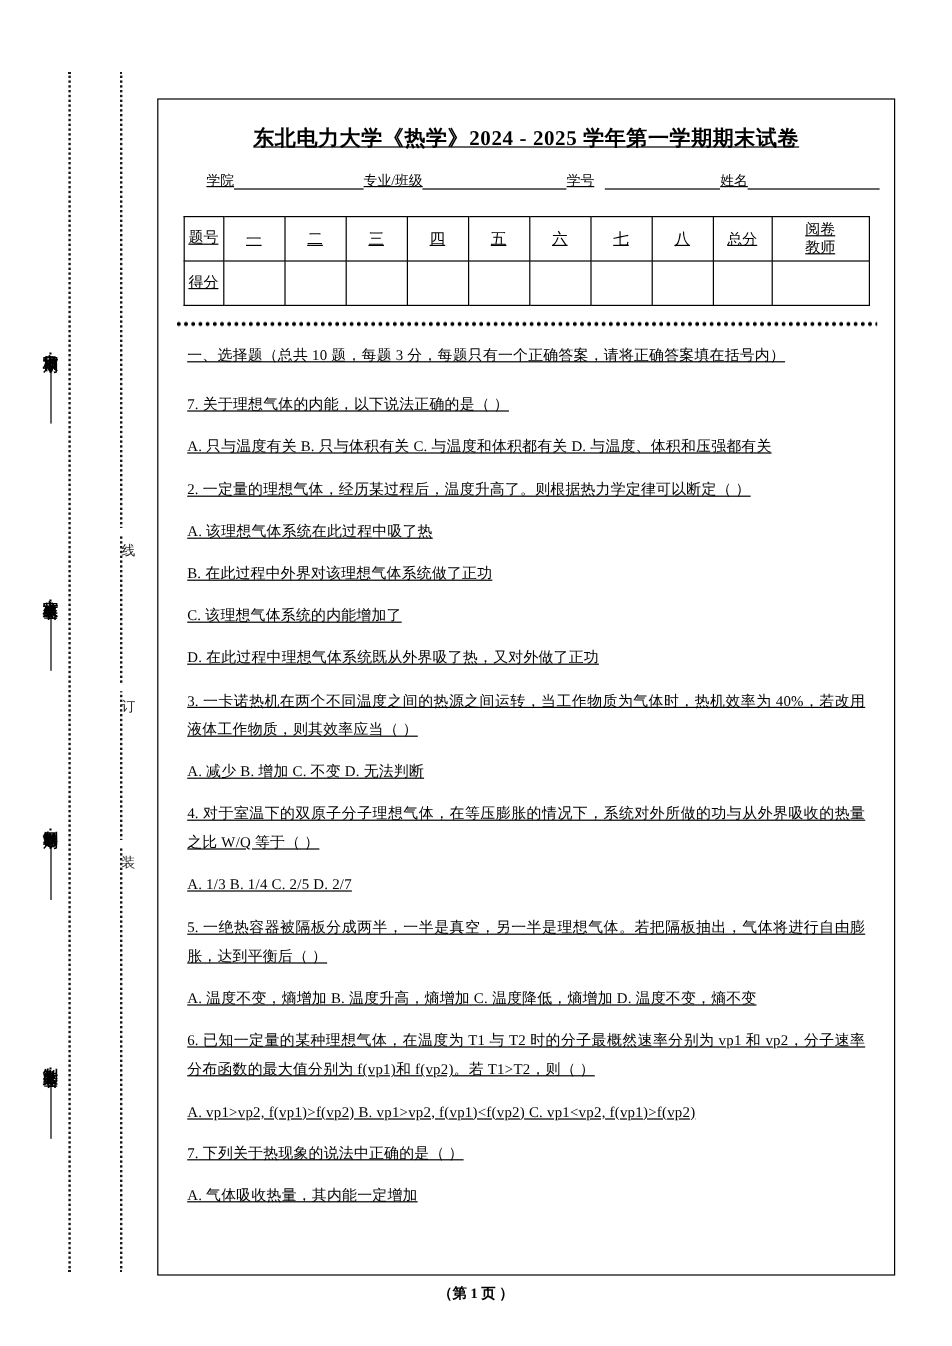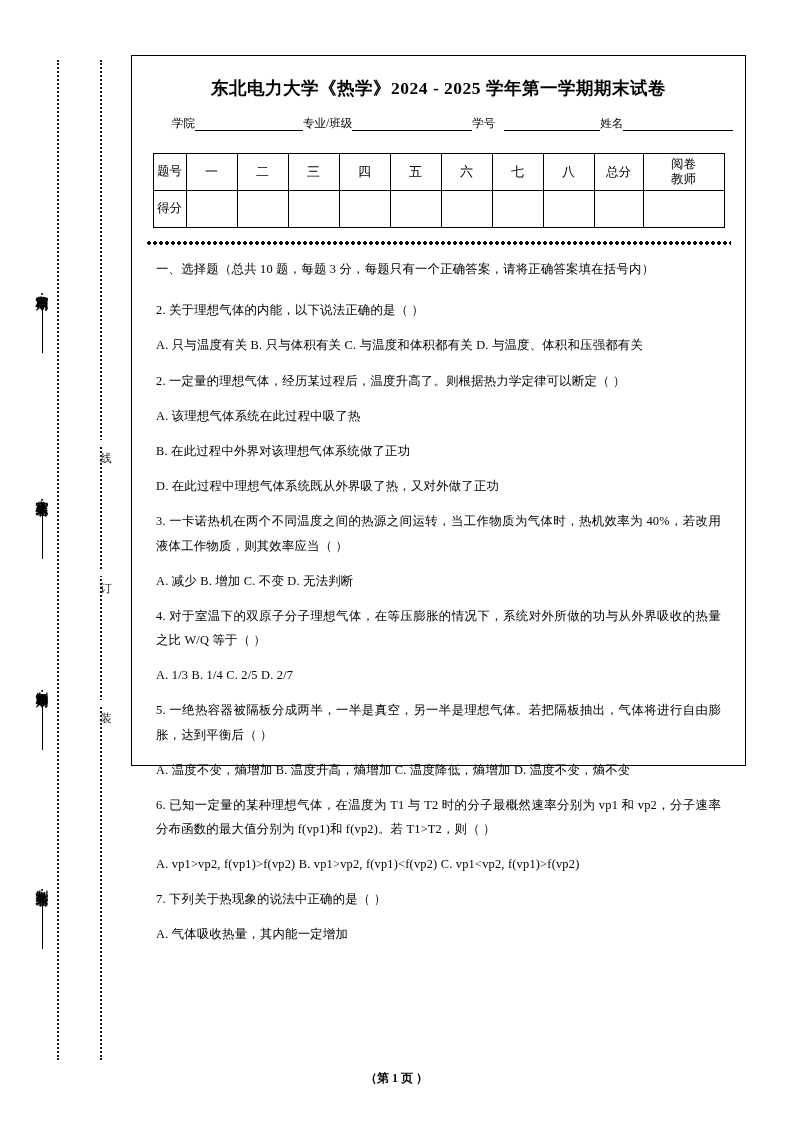--- a/index.html
+++ b/index.html
@@ -70,26 +70,27 @@
     color: #222;
   }
   .bc1 { top: 440px; }
   .bc2 { top: 570px; }
   .bc3 { top: 700px; }
 
   
   .sheet {
     position: absolute;
     left: 131px;
-    top: 55px;
+    top: 82px;
     width: 615px;
-    height: 711px;
+    height: 981px;
     border: 1.6px solid #000;
     box-sizing: border-box;
     padding: 0;
+    text-decoration: underline;
   }
   .sheet-inner {
     padding: 16px 14px 0 14px;
   }
 
   .exam-title {
     text-align: center;
     font-size: 17.5px;
     font-weight: bold;
     letter-spacing: 0.5px;
@@ -256,26 +257,27 @@
         </tr>
       </tbody>
     </table>
 
     <div class="thick-dots"></div>
 
     <div class="content">
 
       <div class="para section">一、选择题（总共 10 题，每题 3 分，每题只有一个正确答案，请将正确答案填在括号内）</div>
 
-      <div class="para">2. 关于理想气体的内能，以下说法正确的是（    ）</div>
+      <div class="para">7. 关于理想气体的内能，以下说法正确的是（    ）</div>
       <div class="para opt">A. 只与温度有关   B. 只与体积有关   C. 与温度和体积都有关   D. 与温度、体积和压强都有关</div>
 
       <div class="para">2. 一定量的理想气体，经历某过程后，温度升高了。则根据热力学定律可以断定（    ）</div>
       <div class="para opt">A. 该理想气体系统在此过程中吸了热</div>
       <div class="para opt">B. 在此过程中外界对该理想气体系统做了正功</div>
+      <div class="para opt">C. 该理想气体系统的内能增加了</div>
       <div class="para opt">D. 在此过程中理想气体系统既从外界吸了热，又对外做了正功</div>
 
       <div class="para">3. 一卡诺热机在两个不同温度之间的热源之间运转，当工作物质为气体时，热机效率为 40%，若改用液体工作物质，则其效率应当（    ）</div>
       <div class="para opt">A. 减少   B. 增加   C. 不变   D. 无法判断</div>
 
       <div class="para">4. 对于室温下的双原子分子理想气体，在等压膨胀的情况下，系统对外所做的功与从外界吸收的热量之比 W/Q 等于（    ）</div>
       <div class="para opt">A. 1/3   B. 1/4   C. 2/5   D. 2/7</div>
 
       <div class="para">5. 一绝热容器被隔板分成两半，一半是真空，另一半是理想气体。若把隔板抽出，气体将进行自由膨胀，达到平衡后（    ）</div>
       <div class="para opt">A. 温度不变，熵增加   B. 温度升高，熵增加   C. 温度降低，熵增加   D. 温度不变，熵不变</div>

